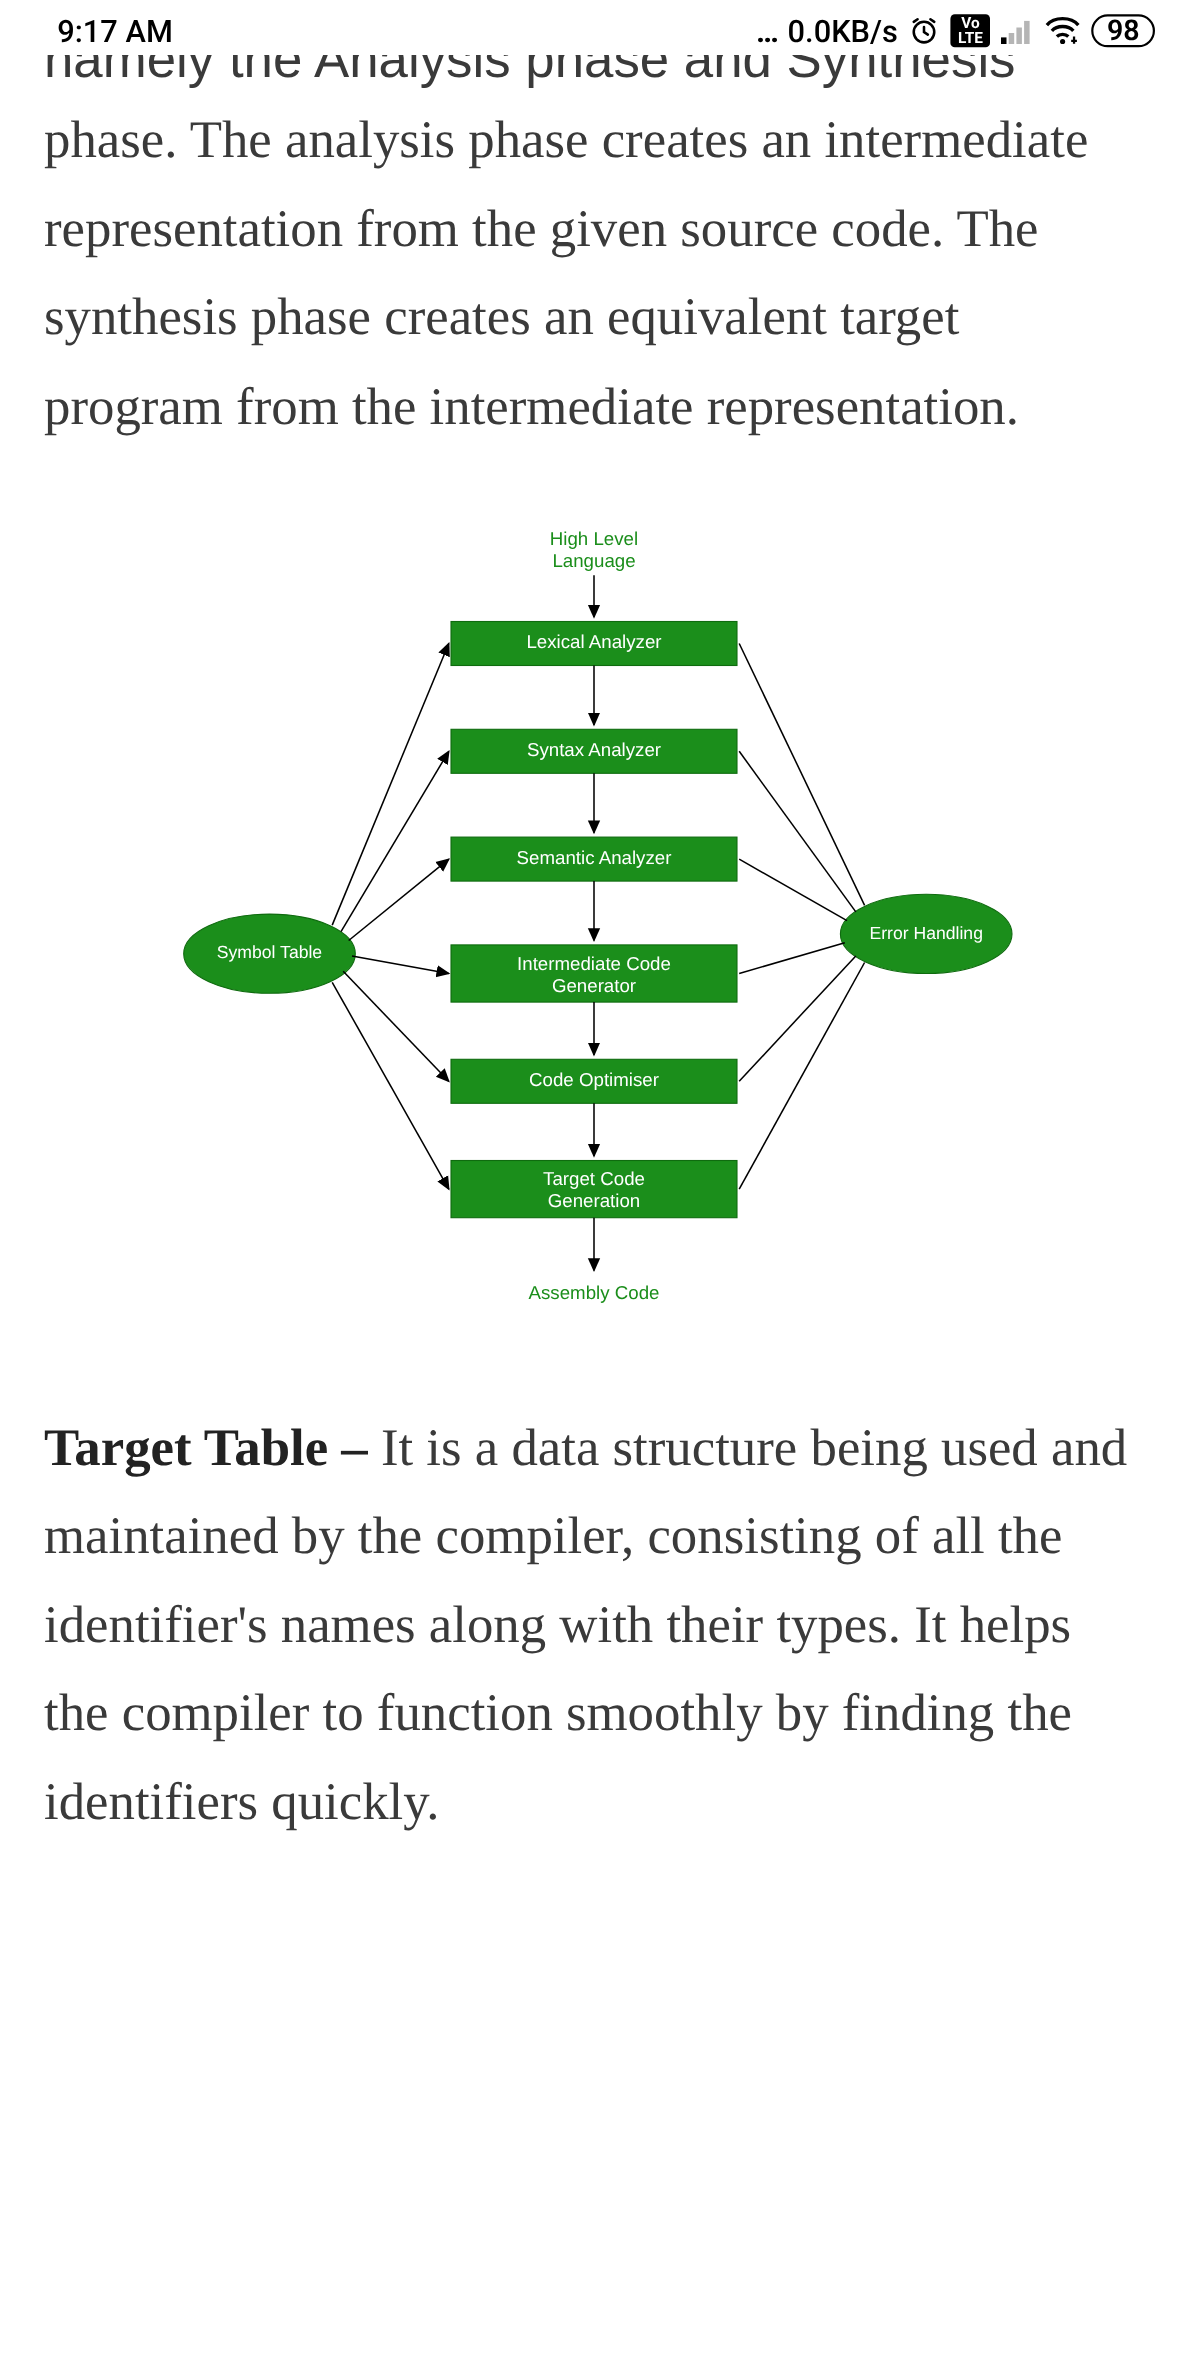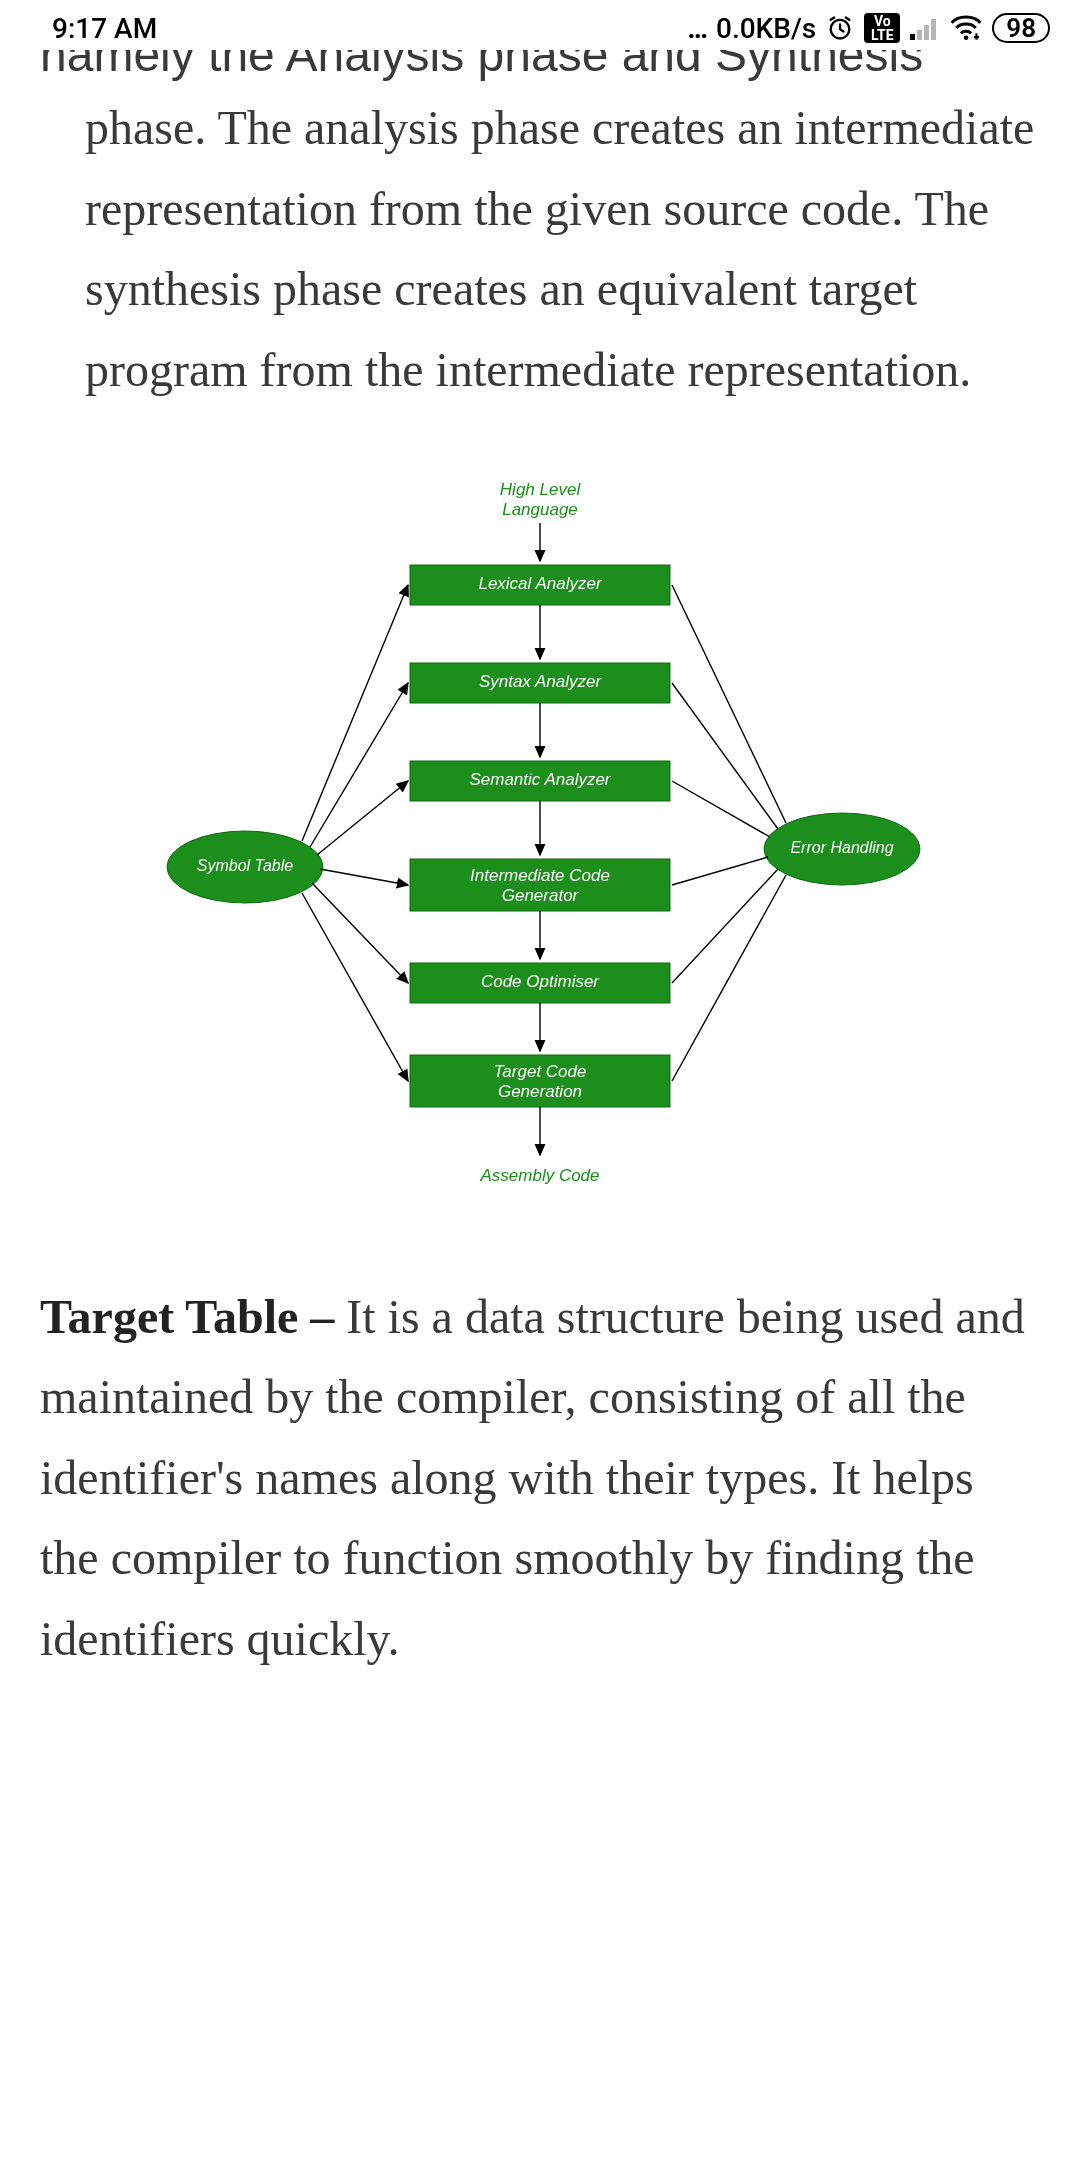--- a/index.html
+++ b/index.html
@@ -38,37 +38,36 @@
   
   
   .content { padding: 0 40px; }
   .para {
     font-size: 48px;
     line-height: 1.68;
     color: #3a3a3a;
     margin-bottom: 40px;
     font-family: Georgia, 'Times New Roman', serif;
   }
-  .para-first { margin-top: -4px; margin-left: 45px; }
+  .para-first { margin-top: -4px; }
   .cutoff {
     font-size: 48px; line-height: 1.3; color: #3a3a3a;
     position: relative; top: -6px;
     height: 36px; overflow: hidden;
     display: flex; align-items: flex-end;
     font-family: Liberation Sans, sans-serif;
   }
   .bold-lead { font-weight: 700; color: #222; }
   
   
   .diagram-wrap {
     width: 100%;
     display: flex;
     justify-content: center;
     padding: 26px 0 60px;
-    font-style: italic;
   }
   .diagram {
     width: 780px;
     display: block;
   }
   .phase-box {
     fill: #1b8e1b;
     stroke: #0f6b0f;
     stroke-width: 1;
   }

